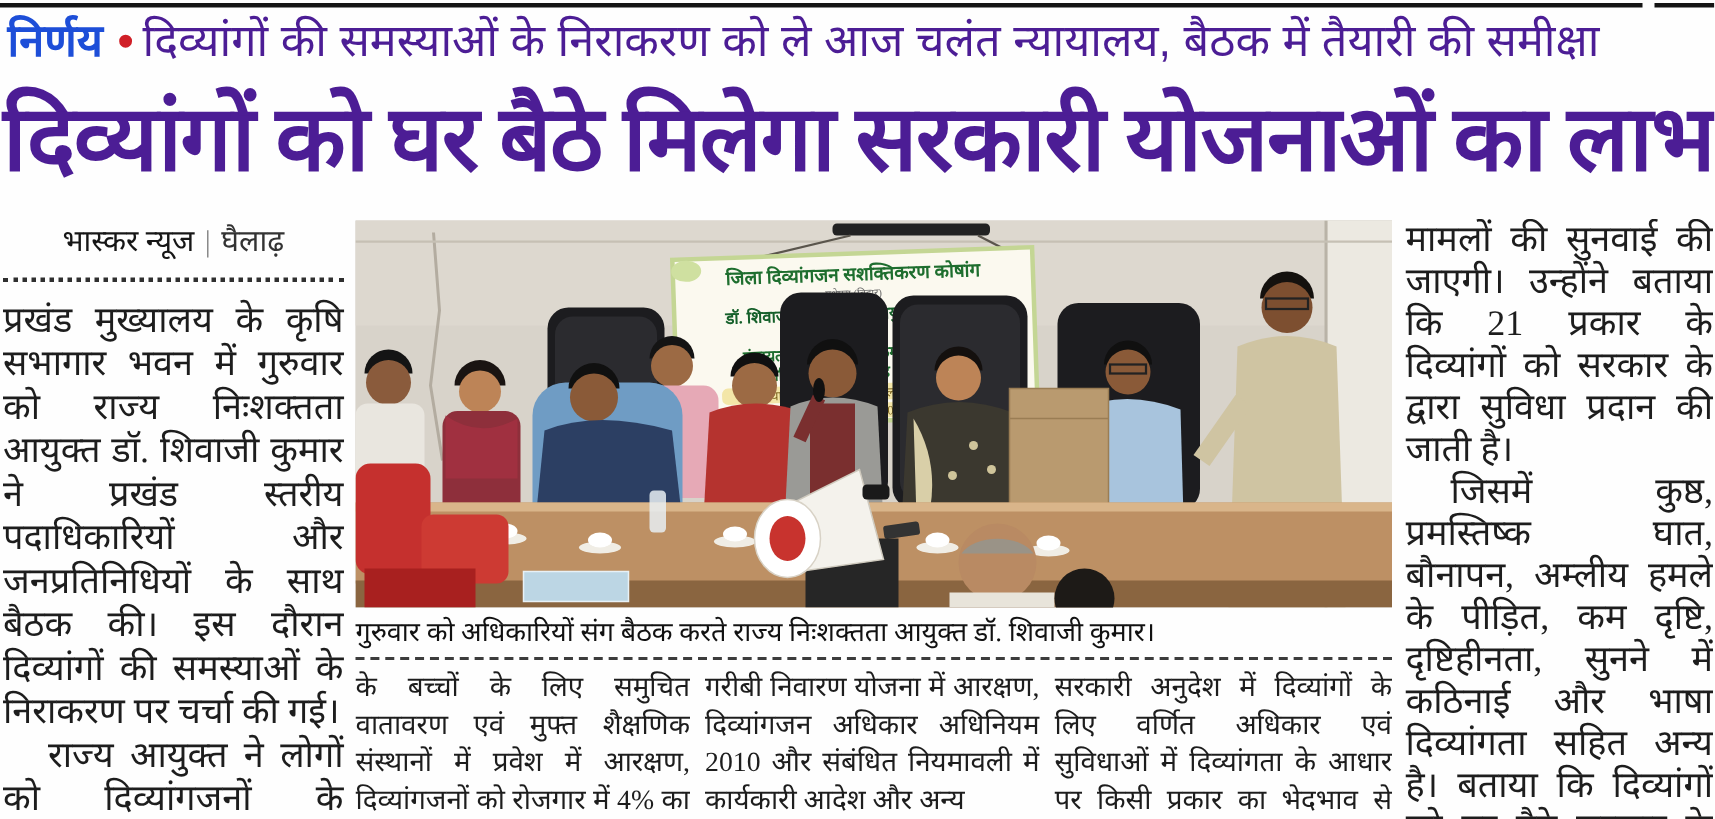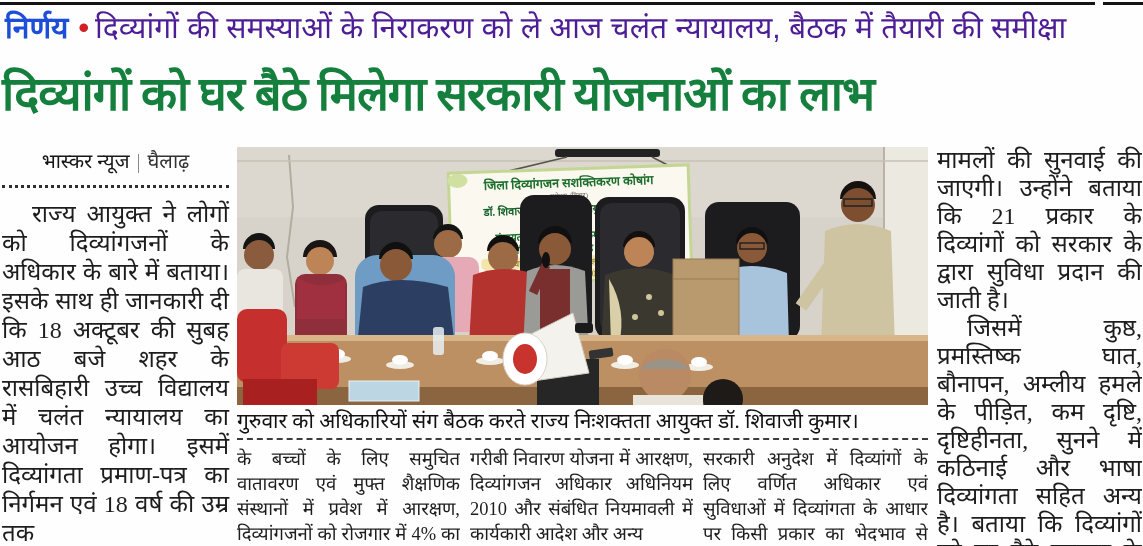--- a/index.html
+++ b/index.html
@@ -8,38 +8,38 @@
   .top-rule{position:absolute;left:0;top:2px;width:1095px;height:3px;background:#141414;}
   .top-rule2{position:absolute;right:0;top:2px;width:40px;height:3px;background:#141414;}
 
   .kicker{position:absolute;left:5px;top:9px;width:1138px;white-space:nowrap;
           font-family:"Liberation Sans","DejaVu Sans",sans-serif;font-size:30px;line-height:38px;}
   .kicker .lab{color:#1d4ed8;font-weight:bold;}
   .kicker .bul{color:#d01f27;font-weight:bold;padding:0 6px 0 10px;}
   .kicker .txt{color:#4c1d95;}
 
   .headline{position:absolute;left:2px;top:50px;width:1140px;white-space:nowrap;
-            font-size:47px;font-weight:bold;color:#15803d;letter-spacing:-1px;line-height:88px;}
+            font-size:61px;font-weight:bold;color:#4c1d95;letter-spacing:-1px;line-height:88px;}
 
   
   .leftcol{position:absolute;left:2px;top:146px;width:227px;}
   .byline{text-align:center;font-size:20px;line-height:30px;color:#161616;}
   .byline .src{font-weight:normal;}
   .byline .sep{color:#8a8a8a;padding:0 7px;font-weight:normal;}
   .byline .loc{font-weight:normal;color:#333;}
   .byline-rule{border-top:3px dotted #2f2f2f;margin-top:9px;}
   .bodytext{font-size:24px;line-height:29px;text-align:justify;color:#1d1d1d;}
   .leftcol .bodytext{margin-top:12px;}
   .indent{text-indent:30px;margin:0;}
   .noindent{text-indent:0;margin:0;}
 
   
   .photo{position:absolute;left:237px;top:147px;width:691px;height:258px;background:#d7d2c9;}
   .photo svg{display:block;}
-  .caption{position:absolute;left:237px;top:408px;width:691px;font-size:21px;line-height:26px;color:#111;}
+  .caption{position:absolute;left:237px;top:408px;width:691px;font-size:18px;line-height:26px;color:#111;}
   .caption-rule{position:absolute;left:237px;top:438px;width:691px;border-top:2px dashed #3c3c3c;}
 
   
   .bcol{position:absolute;top:447px;height:99px;overflow:hidden;}
   .bcol .bodytext{line-height:25px;font-size:18.5px;}
   .bcol1{left:237px;width:223px;}
   .bcol2{left:470px;width:223px;}
   .bcol3{left:703px;width:225px;}
 
   
@@ -59,20 +59,21 @@
   </div>
 
   <div class="headline">दिव्यांगों को घर बैठे मिलेगा सरकारी योजनाओं का लाभ</div>
 
   <div class="leftcol">
     <div class="byline">
       <span class="src">भास्कर न्यूज</span><span class="sep">|</span><span class="loc">घैलाढ़</span>
     </div>
     <div class="byline-rule"></div>
     <div class="bodytext">
+      <p class="noindent">प्रखंड मुख्यालय के कृषि सभागार भवन में गुरुवार को राज्य निःशक्तता आयुक्त डॉ. शिवाजी कुमार ने प्रखंड स्तरीय पदाधिकारियों और जनप्रतिनिधियों के साथ बैठक की। इस दौरान दिव्यांगों की समस्याओं के निराकरण पर चर्चा की गई।</p>
       <p class="indent">राज्य आयुक्त ने लोगों को दिव्यांगजनों के अधिकार के बारे में बताया। इसके साथ ही जानकारी दी कि 18 अक्टूबर की सुबह आठ बजे शहर के रासबिहारी उच्च विद्यालय में चलंत न्यायालय का आयोजन होगा। इसमें दिव्यांगता प्रमाण-पत्र का निर्गमन एवं 18 वर्ष की उम्र तक</p>
     </div>
   </div>
 
   <div class="photo">
     <svg width="691" height="258" viewBox="0 0 691 258" preserveAspectRatio="none">
 
       <rect x="0" y="0" width="691" height="258" fill="#d8d3ca"></rect>
       <rect x="0" y="0" width="691" height="70" fill="#ddd8cf"></rect>
       <rect x="648" y="0" width="43" height="258" fill="#ece9e1"></rect>

